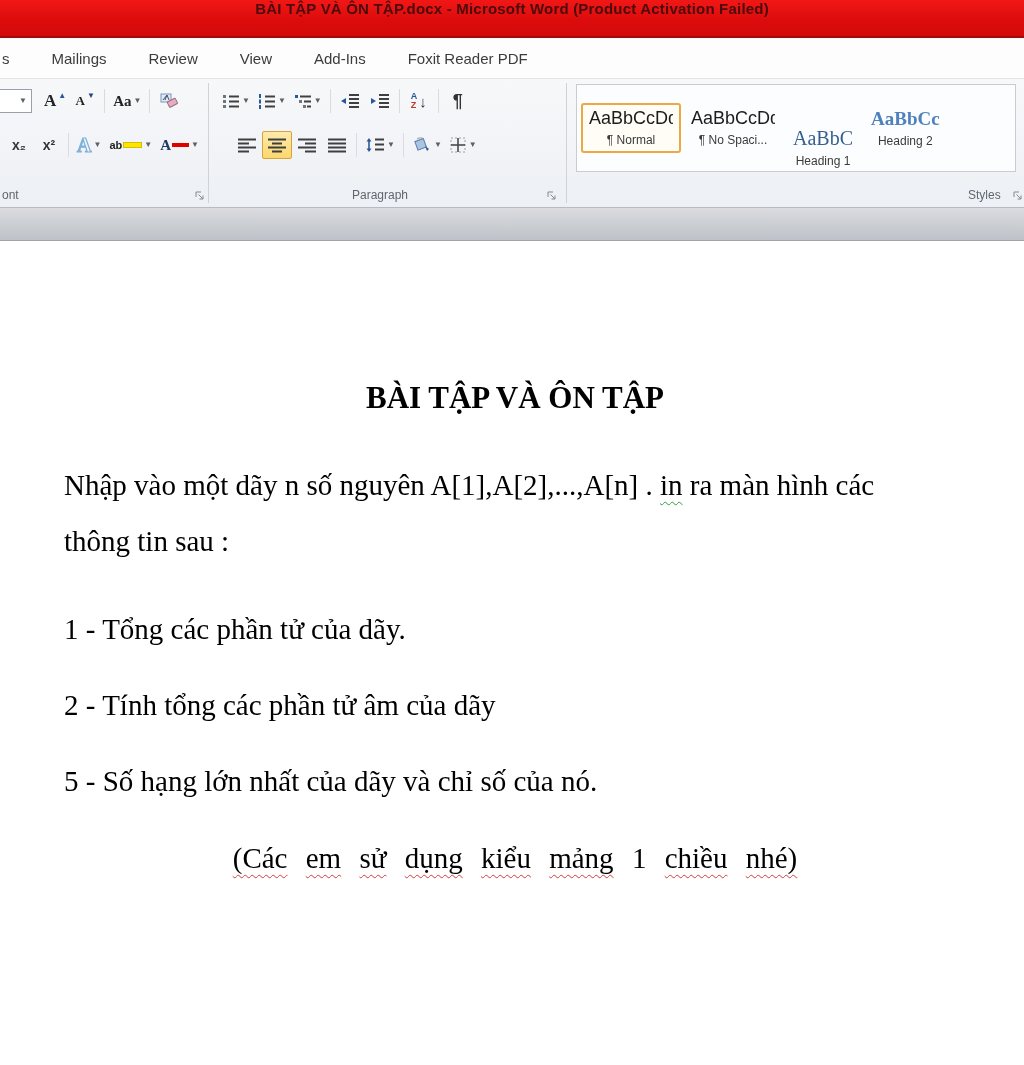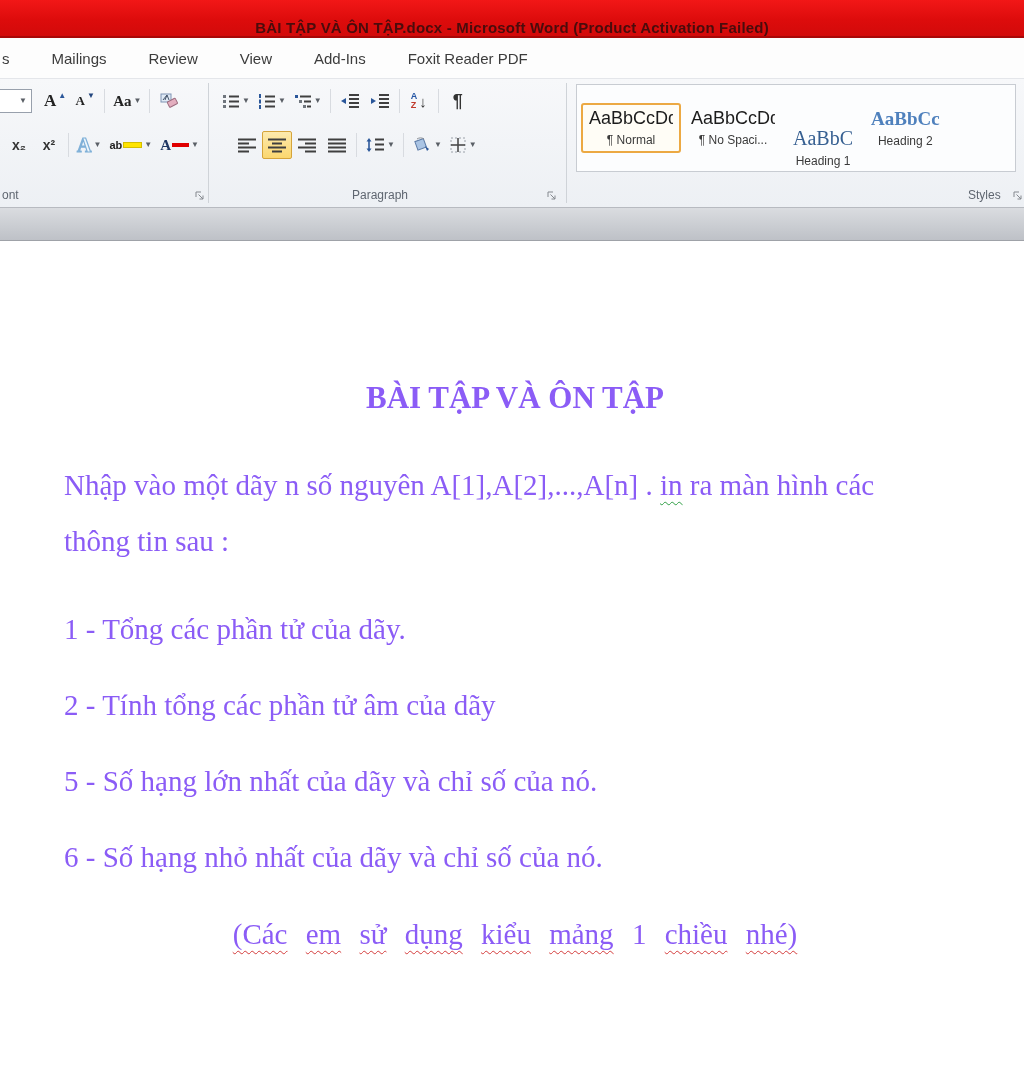--- a/index.html
+++ b/index.html
@@ -1,19 +1,19 @@
 <!DOCTYPE html>
 <html><head>
 <meta charset="utf-8">
 <style>
   html,body{margin:0;padding:0;background:#fff;width:1024px;height:1065px;overflow:hidden;
     font-family:"Liberation Sans", sans-serif;}
   
   .titlebar{height:36px;background:linear-gradient(#f21717,#dd0c0c 55%,#d20a0a);
-    border-bottom:2px solid #a80808;display:flex;align-items:flex-end;justify-content:center;}
+    border-bottom:2px solid #a80808;display:flex;align-items:flex-start;justify-content:center;}
   .titlebar span{color:#4a0c0c;font-size:15px;font-weight:bold;letter-spacing:.2px;}
   
   .tabrow{height:40px;background:#fdfdfd;display:flex;align-items:center;border-bottom:1px solid #e4e6ea;}
   .tab{font-size:15px;color:#3c3c3c;padding:8px 0;cursor:default;}
   .tab-partial{margin-left:2px;}
   .tab+ .tab{margin-left:42px;}
   
   .ribbon{position:relative;height:128px;background:linear-gradient(#f7f8fa,#edf0f4);}
   .gsep{position:absolute;top:4px;bottom:4px;width:1px;background:#cfd3d8;}
   .group-label{position:absolute;bottom:5px;font-size:12px;color:#5f6670;}
@@ -50,21 +50,21 @@
   .stitem.sel{border-color:#eca943;background:#fffdf6;}
   .prev{font-size:18px;color:#1c1c1c;white-space:nowrap;line-height:1;}
   .prev.clip{width:84px;overflow:hidden;}
   .prev.h1{font-family:"Liberation Serif",serif;font-weight:normal;color:#365f91;font-size:20px;margin-top:40px;}
   .prev.h2{font-family:"Liberation Serif",serif;font-weight:bold;color:#4f81bd;font-size:19px;}
   .stname{font-size:12px;color:#3a3a3a;white-space:nowrap;}
   
   .strip{height:34px;background:linear-gradient(#dadce0,#c9ccd1 60%,#bec1c7);
     border-top:1px solid #b7bac0;border-bottom:1px solid #9fa2a8;box-sizing:border-box;}
   
-  .doc{background:#fff;height:790px;padding:0 58px 0 64px;color:#8b5cf6;
+  .doc{background:#fff;height:790px;padding:0 58px 0 64px;color:#000000;
     font-family:"Liberation Serif","DejaVu Serif",serif;font-size:29px;}
   .doc-title{text-align:center;font-weight:bold;font-size:31px;margin:0;padding-top:140px;line-height:1.1;}
   .para{margin-top:42px;line-height:56px;}
   .ditem{margin-top:44px;line-height:32px;}
   .footerline{margin-top:44px;text-align:center;line-height:34px;}
   .footerline span+span{margin-left:.38em;margin-top:20px;}
   .sq-red{text-decoration:underline;text-decoration-style:wavy;text-decoration-color:#d43c3c;
     text-decoration-thickness:1px;text-underline-offset:6px;text-decoration-skip-ink:none;}
   .sq-green{text-decoration:underline;text-decoration-style:wavy;text-decoration-color:#2e9e44;
     text-decoration-thickness:1px;text-underline-offset:6px;text-decoration-skip-ink:none;}
@@ -320,21 +320,20 @@
   <h1 class="doc-title">BÀI TẬP VÀ ÔN TẬP</h1>
 
   <div class="para">
     <div><span>Nhập vào một dãy n số nguyên A[1],A[2],...,A[n] . </span><span class="sq-green">in</span><span> ra màn hình các</span></div>
     <div>thông tin sau :</div>
   </div>
 
   <div class="ditem">1 - Tổng các phần tử của dãy.</div>
   <div class="ditem">2 - Tính tổng các phần tử âm của dãy</div>
   <div class="ditem">5 - Số hạng lớn nhất của dãy và chỉ số của nó.</div>
-  <div class="ditem">6 - Số hạng nhỏ nhất của dãy và chỉ số của nó.</div>
 
   <div class="footerline">
     <span class="sq-red">(Các</span>
     <span class="sq-red">em</span>
     <span class="sq-red">sử</span>
     <span class="sq-red">dụng</span>
     <span class="sq-red">kiểu</span>
     <span class="sq-red">mảng</span>
     <span>1</span>
     <span class="sq-red">chiều</span>

